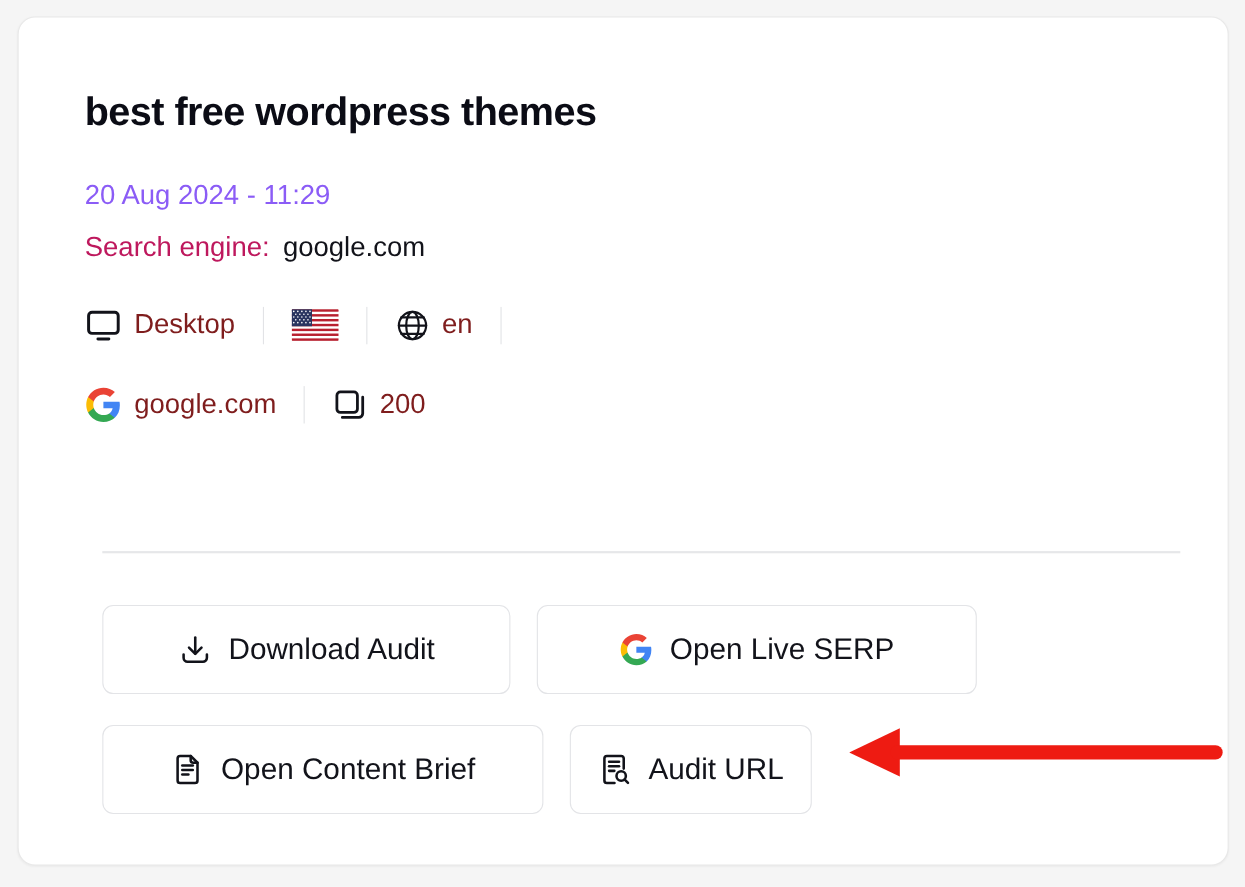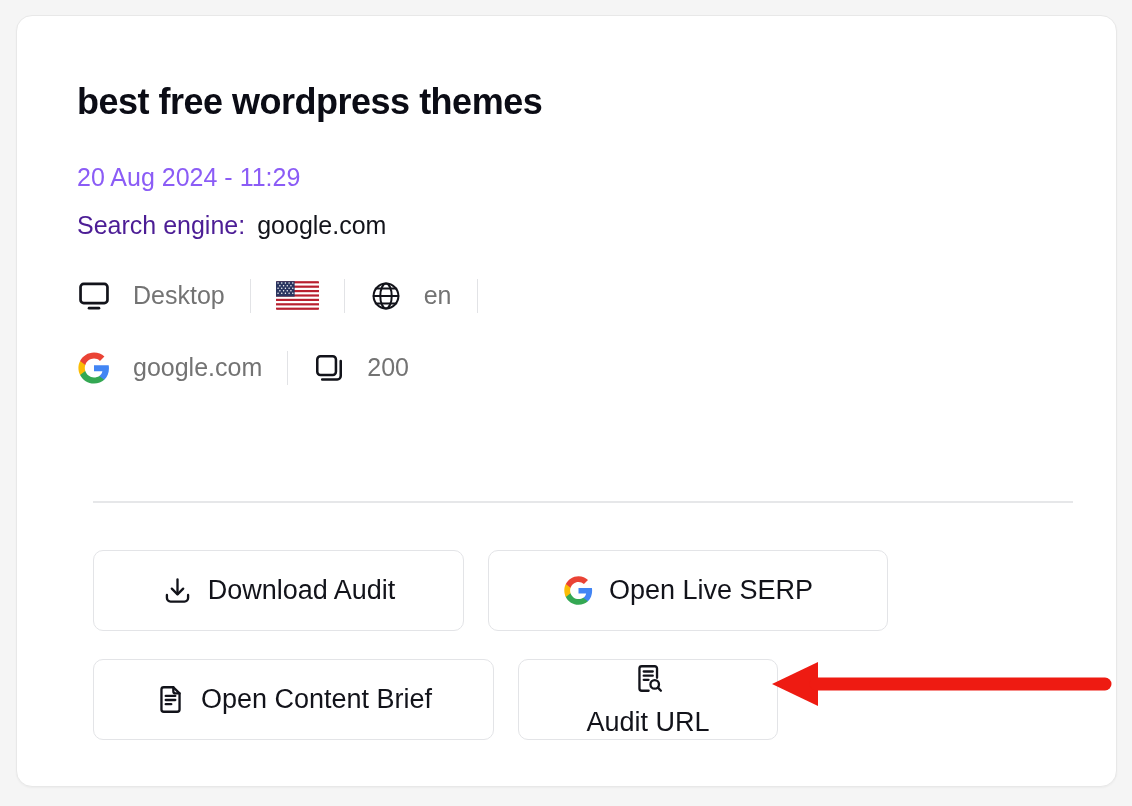--- a/index.html
+++ b/index.html
@@ -62,21 +62,21 @@
   
   .engine-row {
     margin-top: 19px;
     display: flex;
     align-items: baseline;
     gap: 12px;
     white-space: nowrap;
   }
   .engine-label {
     font-size: 25px;
-    color: #4c1d95;
+    color: #be185d;
   }
   .engine-value {
     font-size: 25px;
     color: #12131a;
   }
 
   
   .meta-rows { margin-top: 33px; }
 
   .meta-row {
@@ -87,23 +87,22 @@
   .meta-row + .meta-row { margin-top: 26px; }
 
   .meta-item {
     display: flex;
     align-items: center;
     gap: 11px;
     white-space: nowrap;
   }
   .meta-text {
     font-size: 25px;
-    color: #737373;
+    color: #7f1d1d;
     line-height: 1;
-    margin-left: 11px;
   }
 
   .meta-sep {
     width: 1px;
     height: 34px;
     background: #e2e3e6;
     margin: 0 25px;
     flex: 0 0 auto;
   }
 
@@ -154,21 +153,21 @@
   .btn-label {
     font-size: 27px;
     color: #12131a;
     line-height: 1;
     white-space: nowrap;
   }
 
   #btn-download { width: 371px; }
   #btn-live-serp { width: 400px; }
   #btn-content-brief { width: 401px; }
-  #btn-audit-url { width: 260px; flex-direction: column; }
+  #btn-audit-url { width: 220px; }
 
   
   .arrow-annotation {
     position: absolute;
     left: 772px;
     top: 656px;
     width: 340px;
     height: 56px;
     pointer-events: none;
   }

